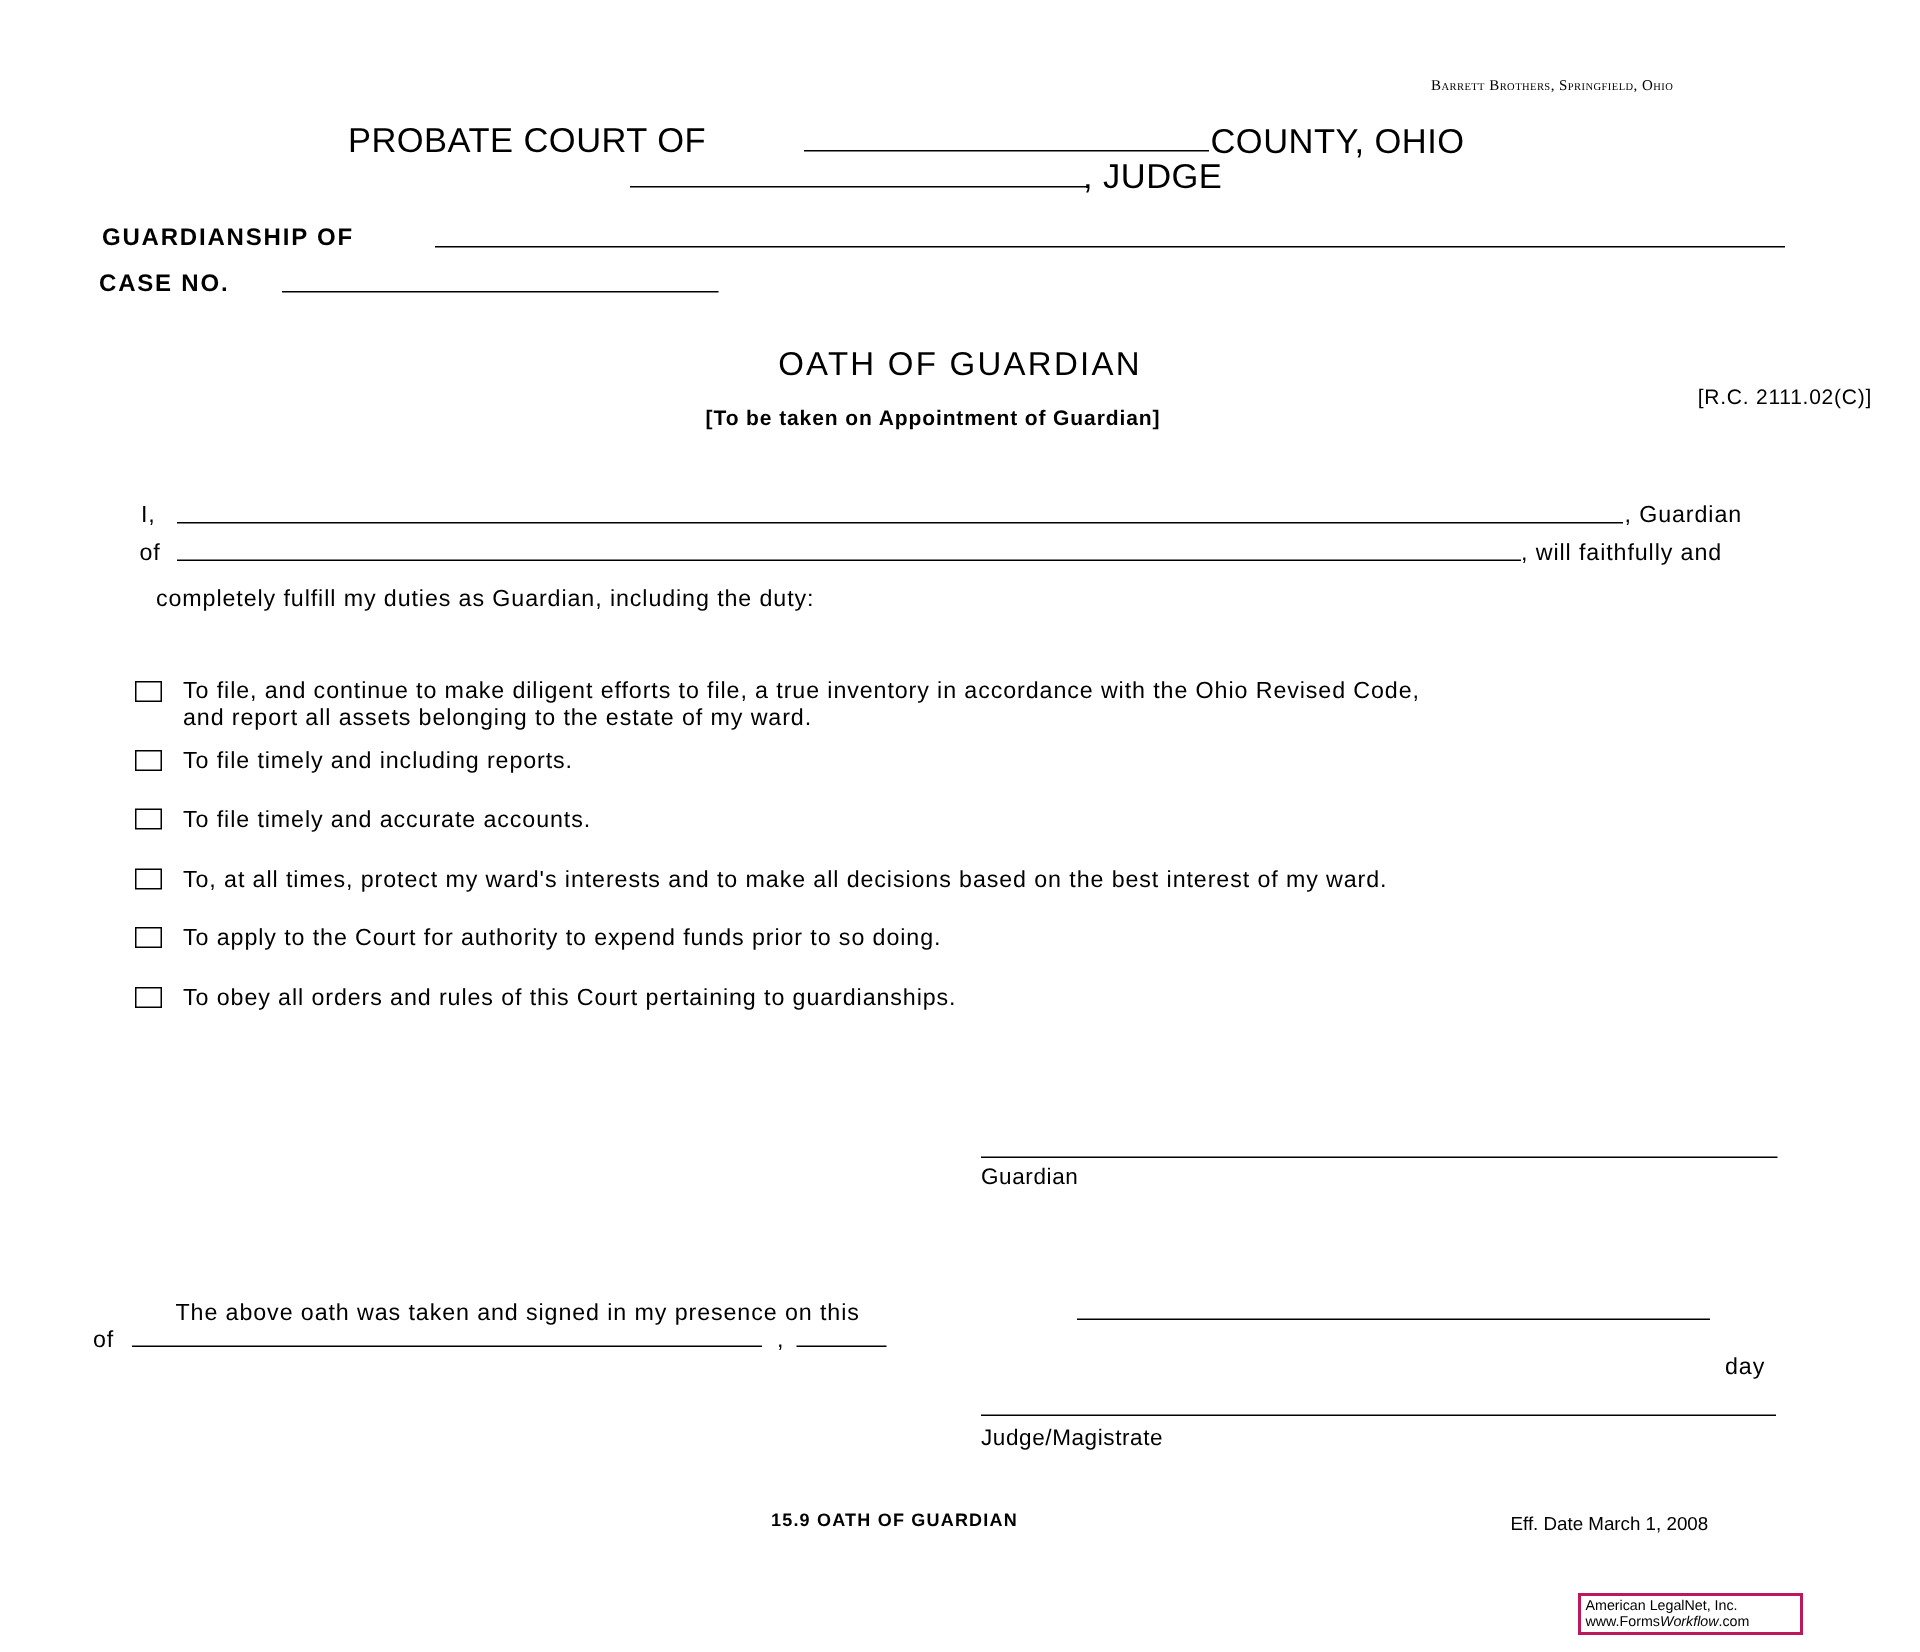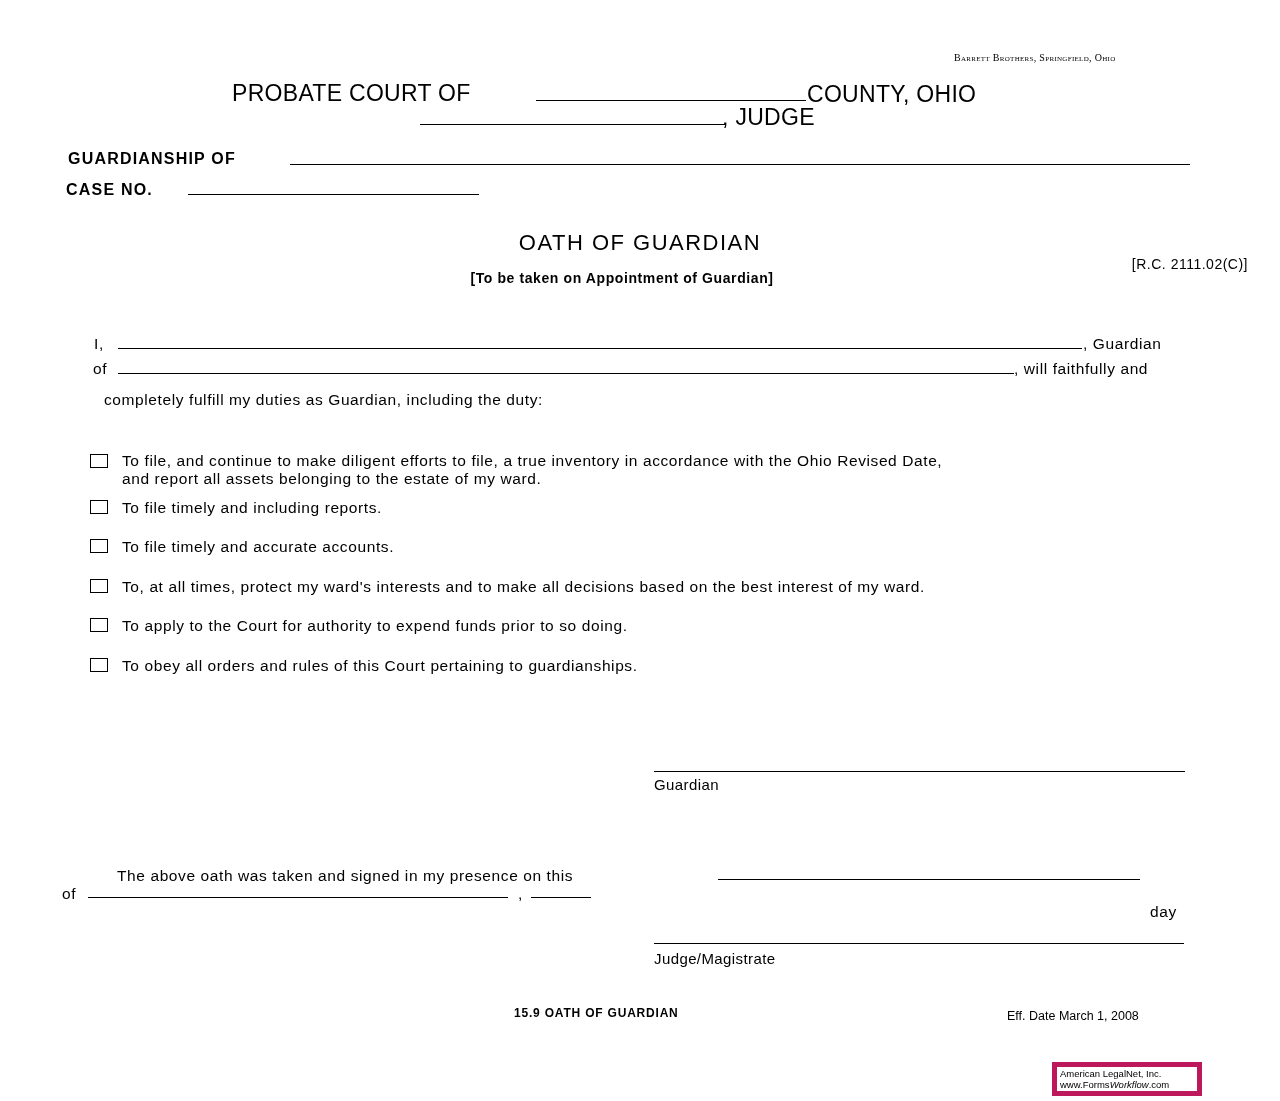--- a/index.html
+++ b/index.html
@@ -6,21 +6,21 @@
   body { width: 1280px; height: 1101px; position: relative; overflow: hidden; color: #000; font-family: "Liberation Sans", sans-serif; }
   .abs { position: absolute; white-space: nowrap; }
   .line { position: absolute; border-bottom: 1.5px solid #000; height: 0; }
   .printer { font-family: "Liberation Serif", serif; font-size: 10px; font-variant: small-caps; letter-spacing: 0.3px; margin-left: 12px; }
   .hdr { font-weight: normal; font-size: 23px; letter-spacing: 0.3px; }
   .lbl { font-weight: bold; font-size: 16px; letter-spacing: 1.2px; }
   .title { font-weight: normal; font-size: 22px; letter-spacing: 1.5px; padding-left: 16px; }
   .body { font-size: 15.5px; letter-spacing: 0.6px; }
   .chk { position: absolute; width: 18px; height: 14px; border: 1.5px solid #000; box-sizing: border-box; background: #fff; cursor: pointer; }
   .foot { font-size: 12px; }
-  .stamp { position: absolute; left: 1052px; top: 1062px; width: 150px; border: 5px solid #be185d; padding: 1px 3px; font-size: 9.5px; line-height: 11px; box-sizing: border-box; }
+  .stamp { position: absolute; left: 1052px; top: 1062px; width: 150px; border: 2px solid #be185d; padding: 1px 3px; font-size: 9.5px; line-height: 11px; box-sizing: border-box; }
 </style>
 </head>
 <body>
 
 <div class="abs printer" style="left:942px; top:52px;">Barrett Brothers, Springfield, Ohio</div>
 
 <div class="abs hdr" style="left:232px; top:80px;">PROBATE COURT OF</div>
 <div class="line" style="left:536px; top:100px; width:270px;"></div>
 <div class="abs hdr" style="left:807px; top:81px;">COUNTY, OHIO</div>
 
@@ -41,21 +41,21 @@
 <div class="line" style="left:118px; top:348px; width:964px;"></div>
 <div class="abs body" style="left:1083px; top:335px;">, Guardian</div>
 
 <div class="abs body" style="left:93px; top:360px;">of</div>
 <div class="line" style="left:118px; top:373px; width:896px;"></div>
 <div class="abs body" style="left:1014px; top:360px;">, will faithfully and</div>
 
 <div class="abs body" style="left:92px; top:391px;margin-left:12px;">completely fulfill my duties as Guardian, including the duty:</div>
 
 <div class="chk" style="left:90px; top:454px;"></div>
-<div class="abs body" style="left:122px; top:452px;">To file, and continue to make diligent efforts to file, a true inventory in accordance with the Ohio Revised Date,</div>
+<div class="abs body" style="left:122px; top:452px;">To file, and continue to make diligent efforts to file, a true inventory in accordance with the Ohio Revised Code,</div>
 <div class="abs body" style="left:122px; top:470px;">and report all assets belonging to the estate of my ward.</div>
 
 <div class="chk" style="left:90px; top:500px;"></div>
 <div class="abs body" style="left:122px; top:499px;">To file timely and including reports.</div>
 
 <div class="chk" style="left:90px; top:539px;"></div>
 <div class="abs body" style="left:122px; top:538px;">To file timely and accurate accounts.</div>
 
 <div class="chk" style="left:90px; top:579px;"></div>
 <div class="abs body" style="left:122px; top:578px;">To, at all times, protect my ward's interests and to make all decisions based on the best interest of my ward.</div>

